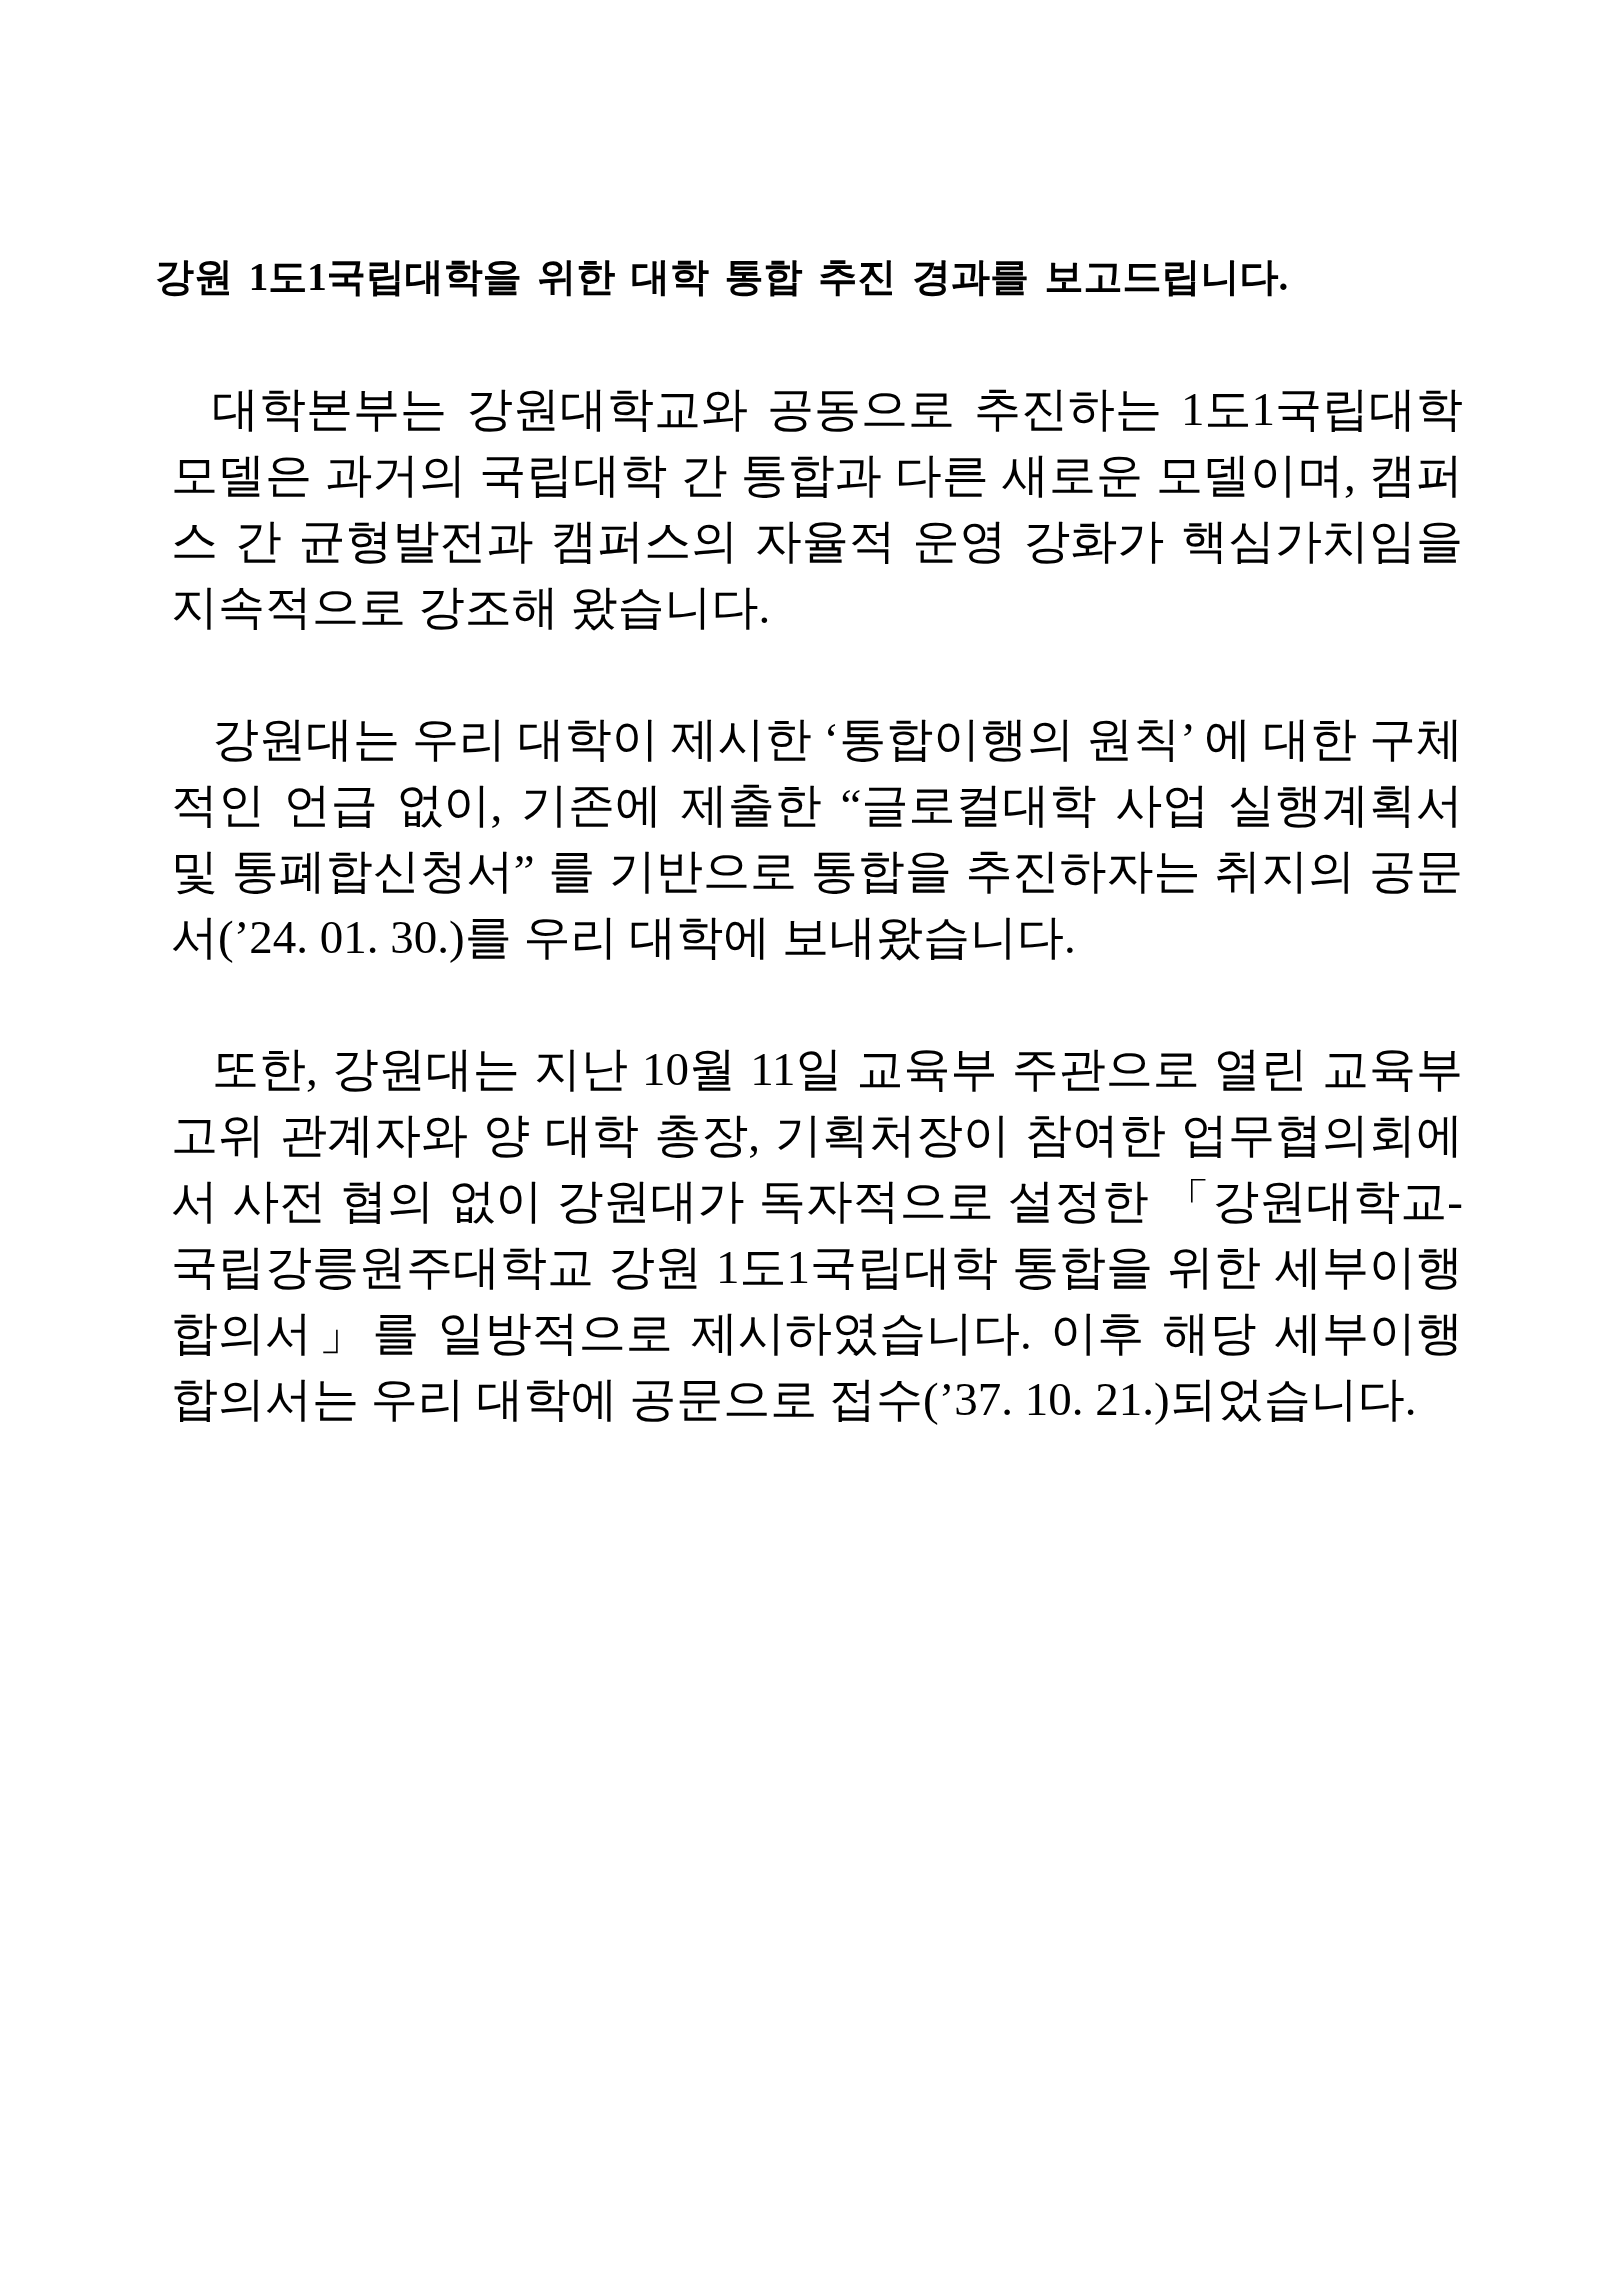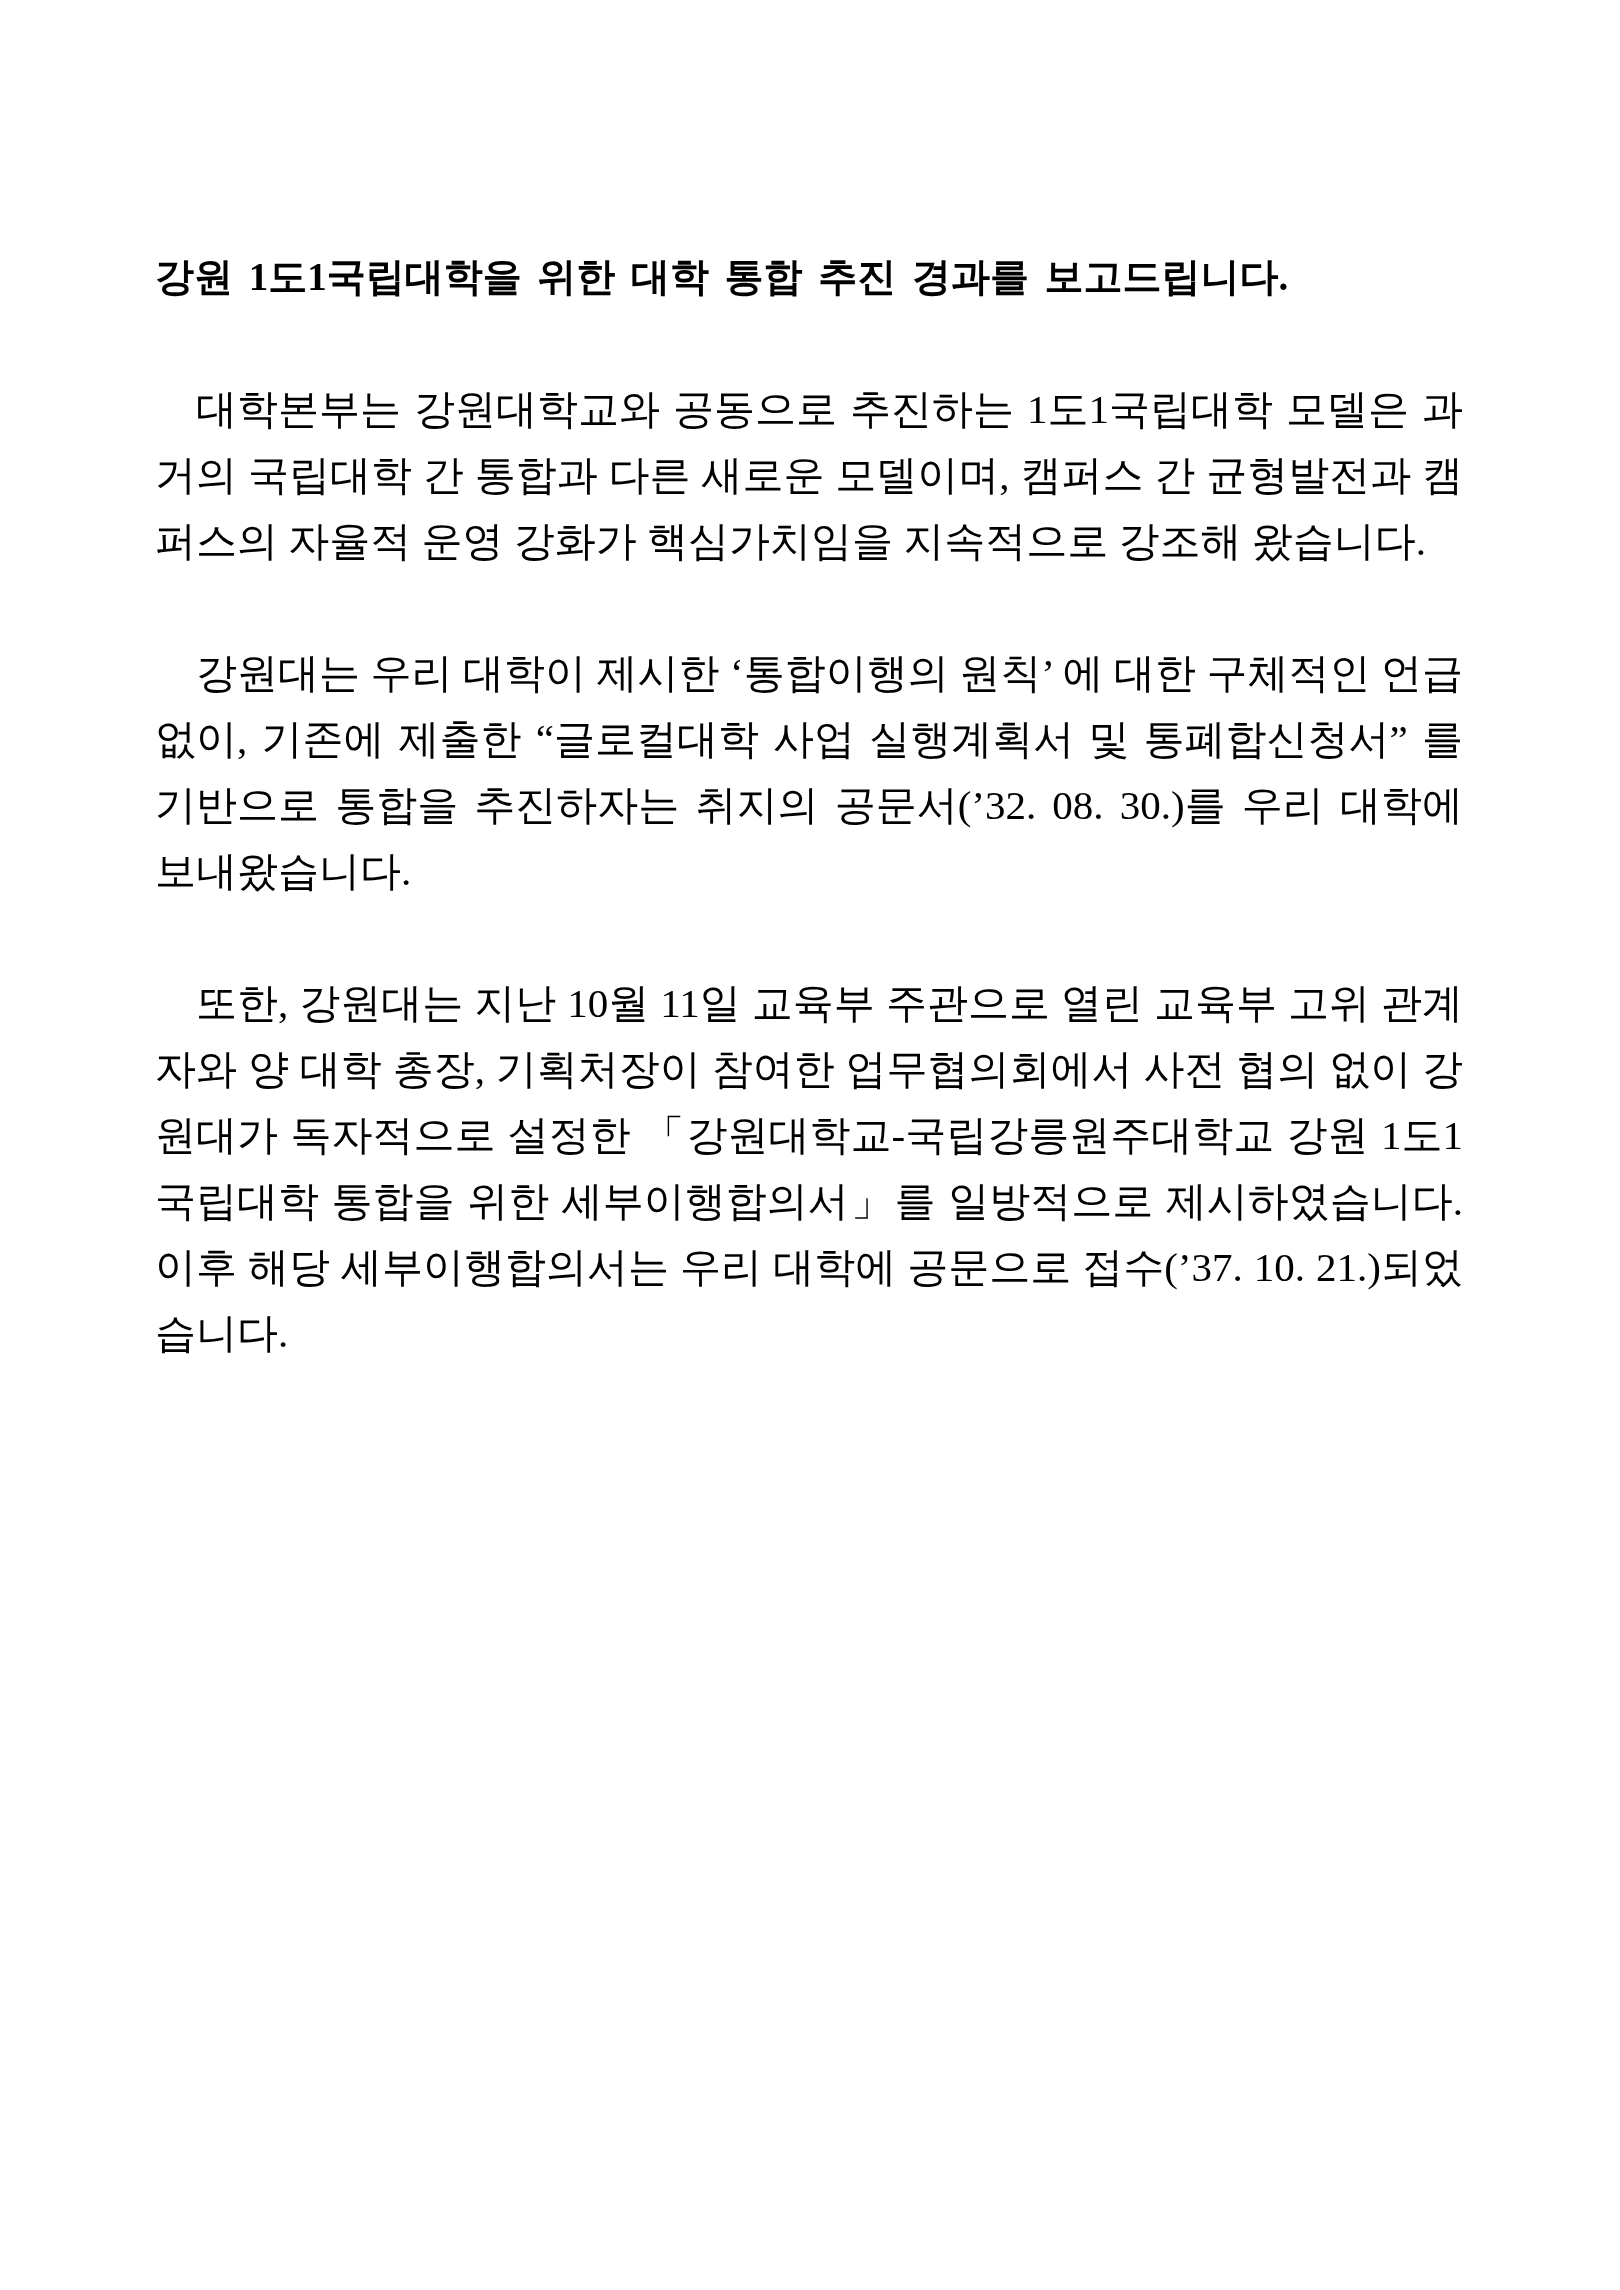--- a/index.html
+++ b/index.html
@@ -24,42 +24,42 @@
   }
   .doc-title {
     font-size: 39px;
     line-height: 66px;
     font-weight: bold;
     word-spacing: 5.9px;
     white-space: nowrap;
     margin: 0 0 66px 0;
   }
   .para {
-    font-size: 41px;
+    font-size: 47px;
     line-height: 66px;
     font-weight: normal;
     text-align: justify;
     text-justify: inter-word;
     text-indent: 41px;
     word-break: break-all;
-    margin: 0 0 66px 0;
+    margin: 0 0 66px 16px;
   }
   .para:last-child {
     margin-bottom: 0;
   }
 </style>
 </head>
 <body>
 
 <div class="page">
   <div class="content">
     <h1 class="doc-title">강원 1도1국립대학을 위한 대학 통합 추진 경과를 보고드립니다.</h1>
 
     <p class="para">대학본부는 강원대학교와 공동으로 추진하는 1도1국립대학 모델은 과거의 국립대학 간 통합과 다른 새로운 모델이며, 캠퍼스 간 균형발전과 캠퍼스의 자율적 운영 강화가 핵심가치임을 지속적으로 강조해 왔습니다.</p>
 
 
-    <p class="para">강원대는 우리 대학이 제시한 ‘통합이행의 원칙’ 에 대한 구체적인 언급 없이, 기존에 제출한 “글로컬대학 사업 실행계획서 및 통폐합신청서” 를 기반으로 통합을 추진하자는 취지의 공문서(’32. 08. 30.)를 우리 대학에 보내왔습니다.</p>
+    <p class="para">강원대는 우리 대학이 제시한 ‘통합이행의 원칙’ 에 대한 구체적인 언급 없이, 기존에 제출한 “글로컬대학 사업 실행계획서 및 통폐합신청서” 를 기반으로 통합을 추진하자는 취지의 공문서(’24. 01. 30.)를 우리 대학에 보내왔습니다.</p>
 
     <p class="para">또한, 강원대는 지난 10월 11일 교육부 주관으로 열린 교육부 고위 관계자와 양 대학 총장, 기획처장이 참여한 업무협의회에서 사전 협의 없이 강원대가 독자적으로 설정한 「강원대학교-국립강릉원주대학교 강원 1도1국립대학 통합을 위한 세부이행합의서」를 일방적으로 제시하였습니다. 이후 해당 세부이행합의서는 우리 대학에 공문으로 접수(’37. 10. 21.)되었습니다.</p>
 
   </div>
 </div>
 
 
 </body></html>

